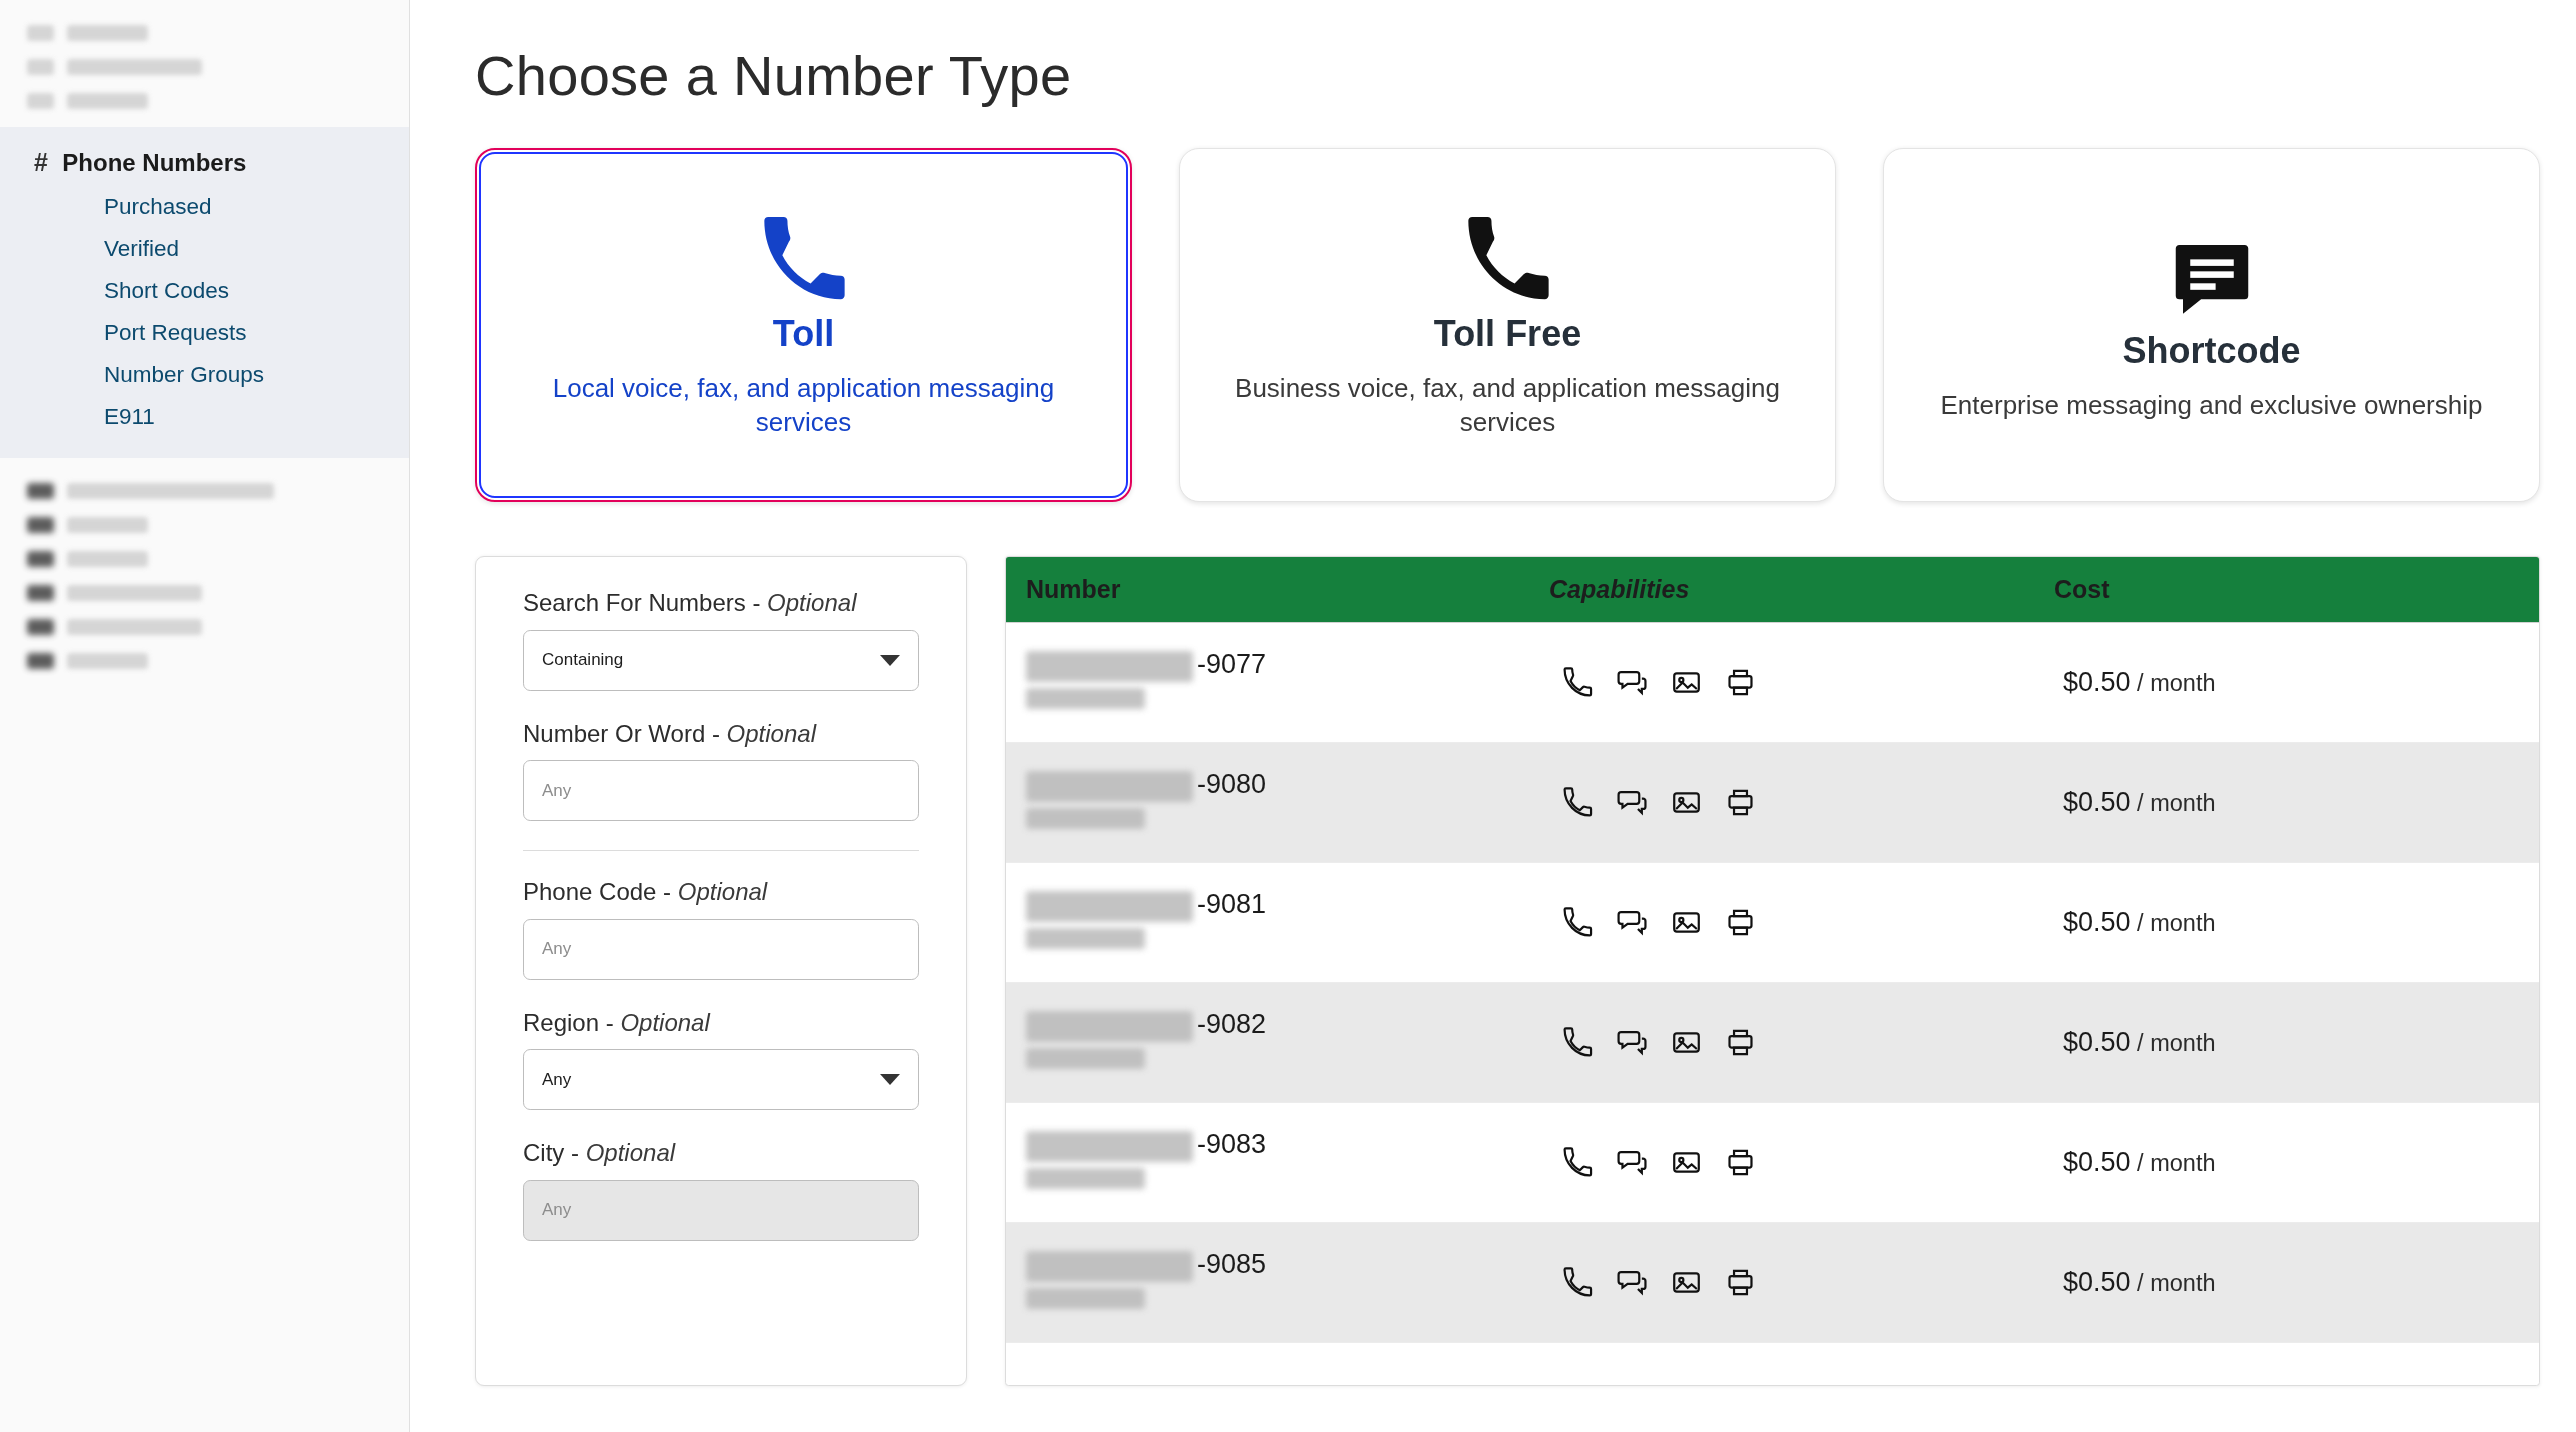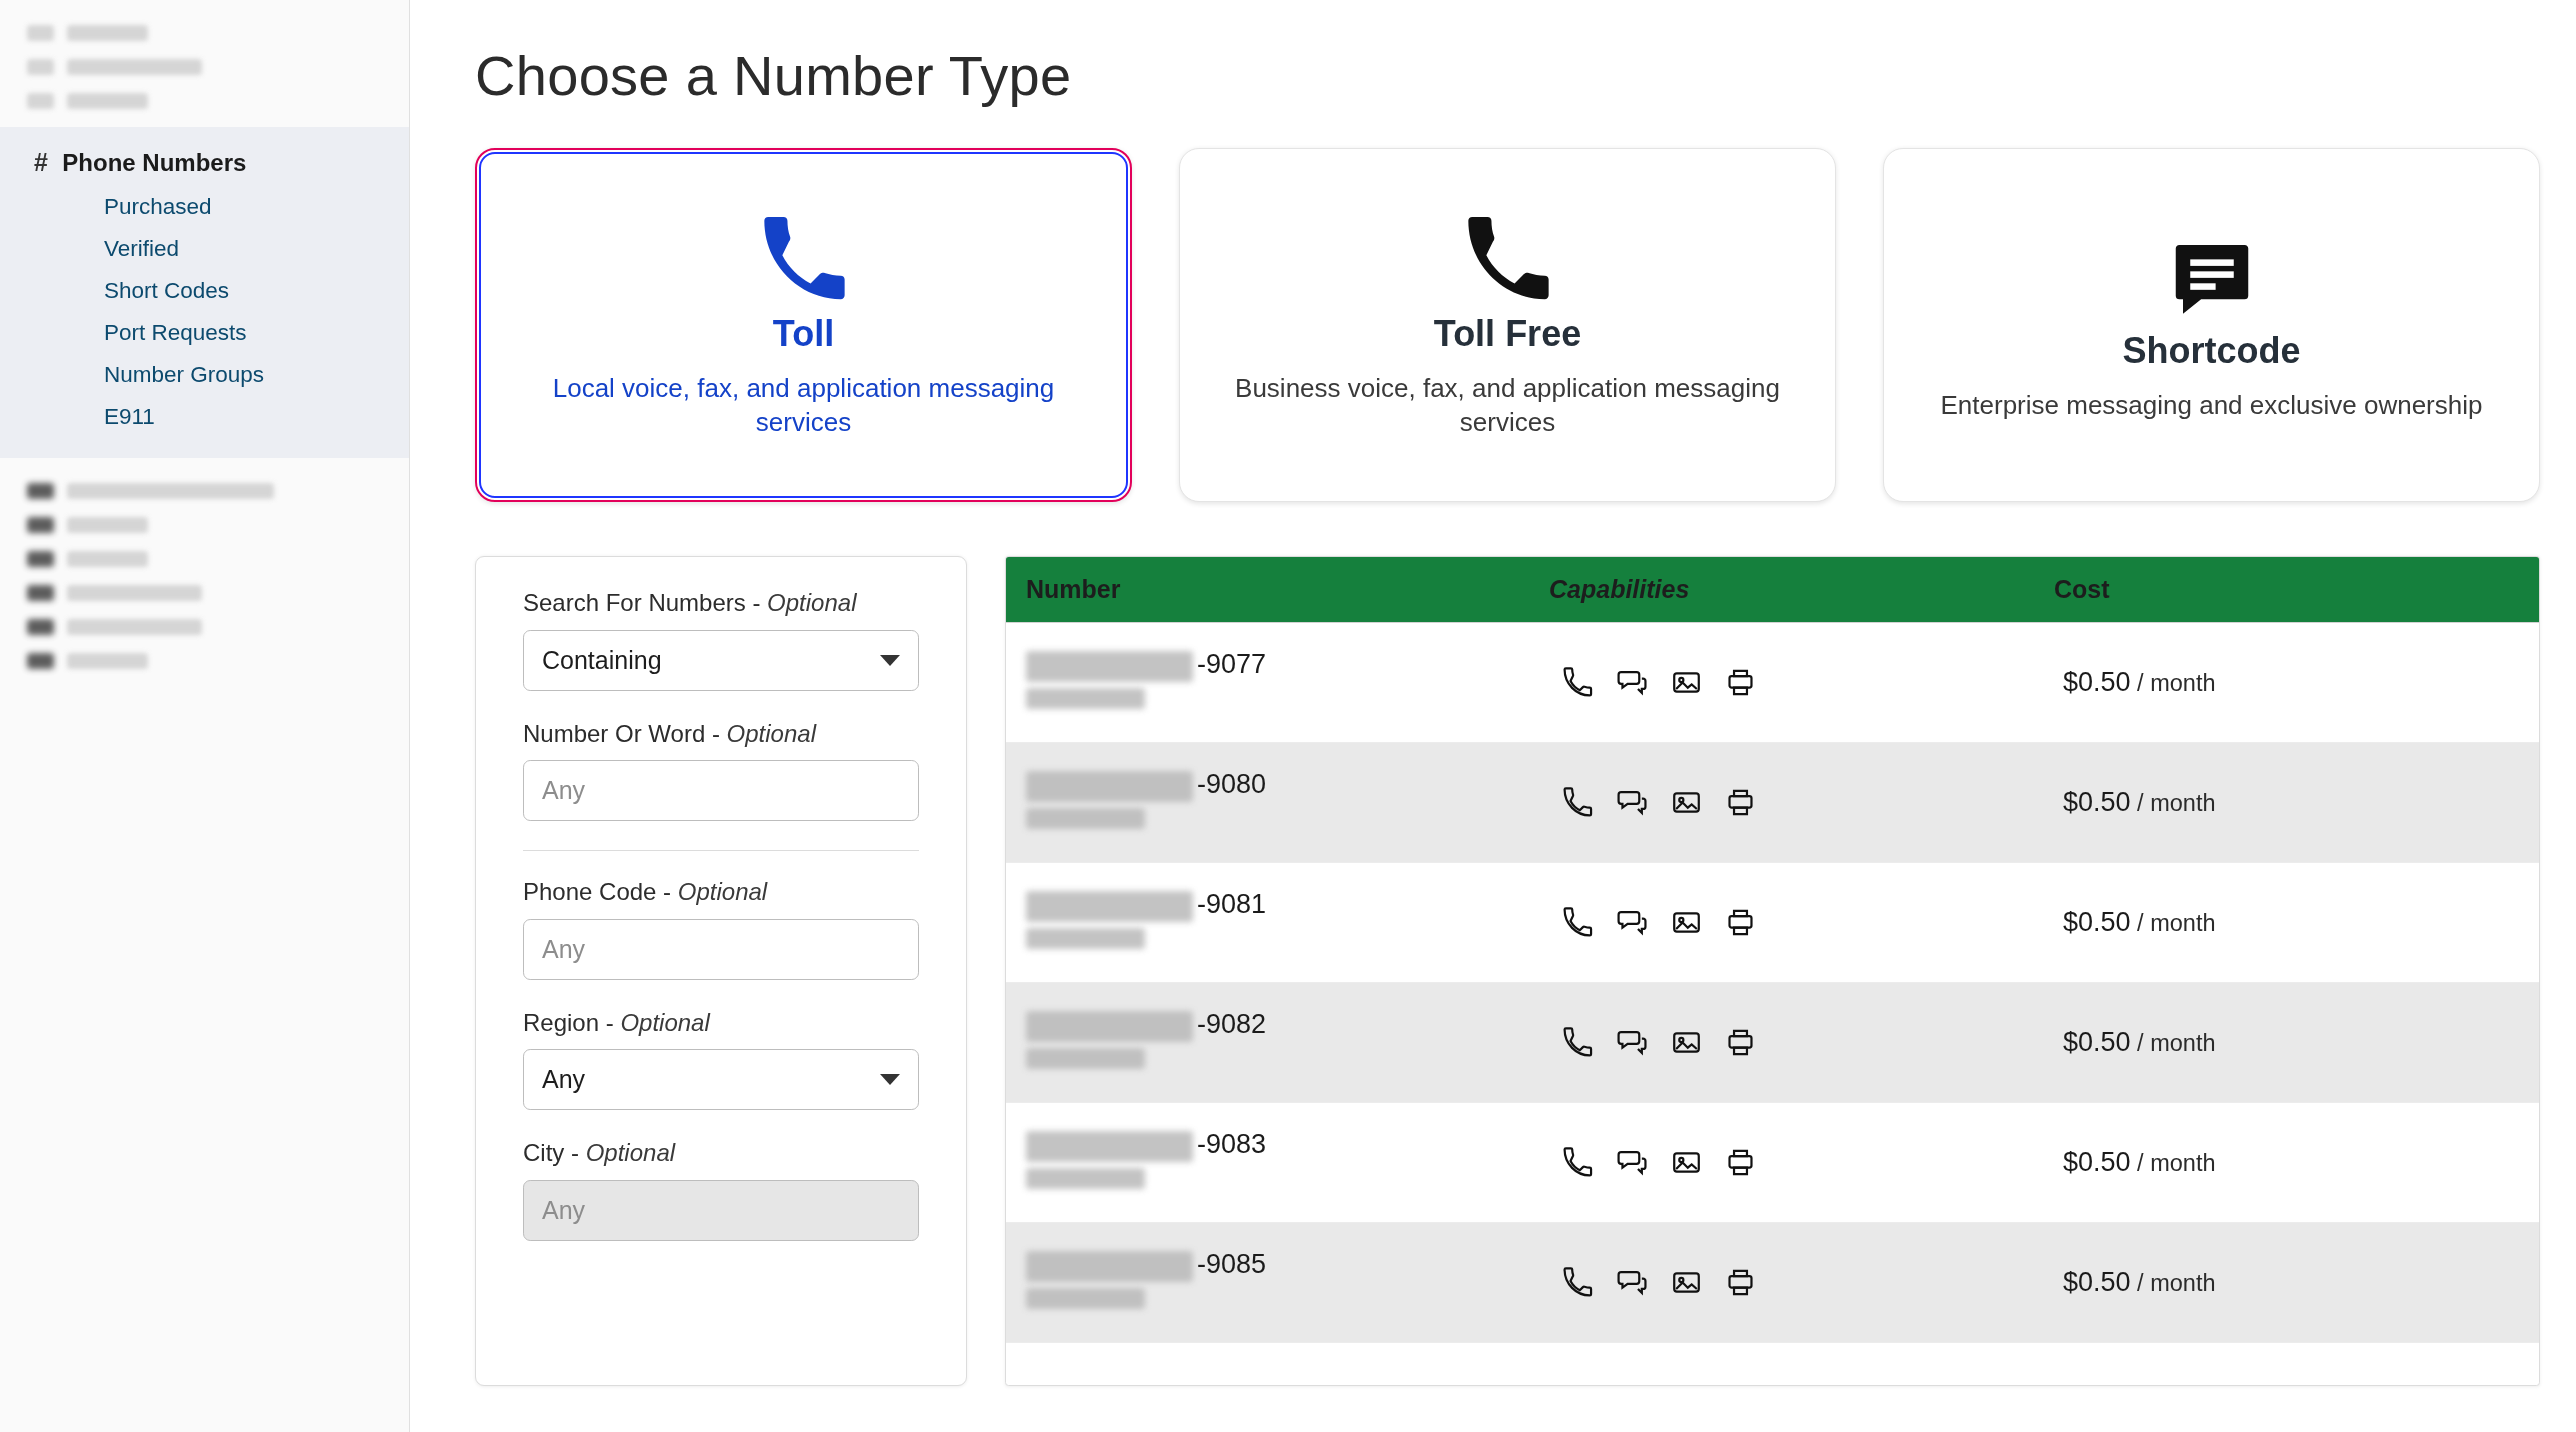--- a/index.html
+++ b/index.html
@@ -162,21 +162,21 @@
     color: #2c2c2c;
     margin-bottom: 12.6px;
   }
   .f-label .opt { font-style: italic; color: #3a3a3a; }
   .f-control {
     width: 100%;
     height: 61px;
     border: 0.9px solid #bdbdbd;
     border-radius: 7.2px;
     background: #fff;
-    font-size: 25px;
+    font-size: 17px;
     color: #1d1d1d;
     padding: 0 18px;
     display: flex;
     align-items: center;
     justify-content: space-between;
     margin-bottom: 29px;
   }
   .f-control.input { color: #8d8d8d; }
   .f-control.focused {
     background: #e6e6e6;

